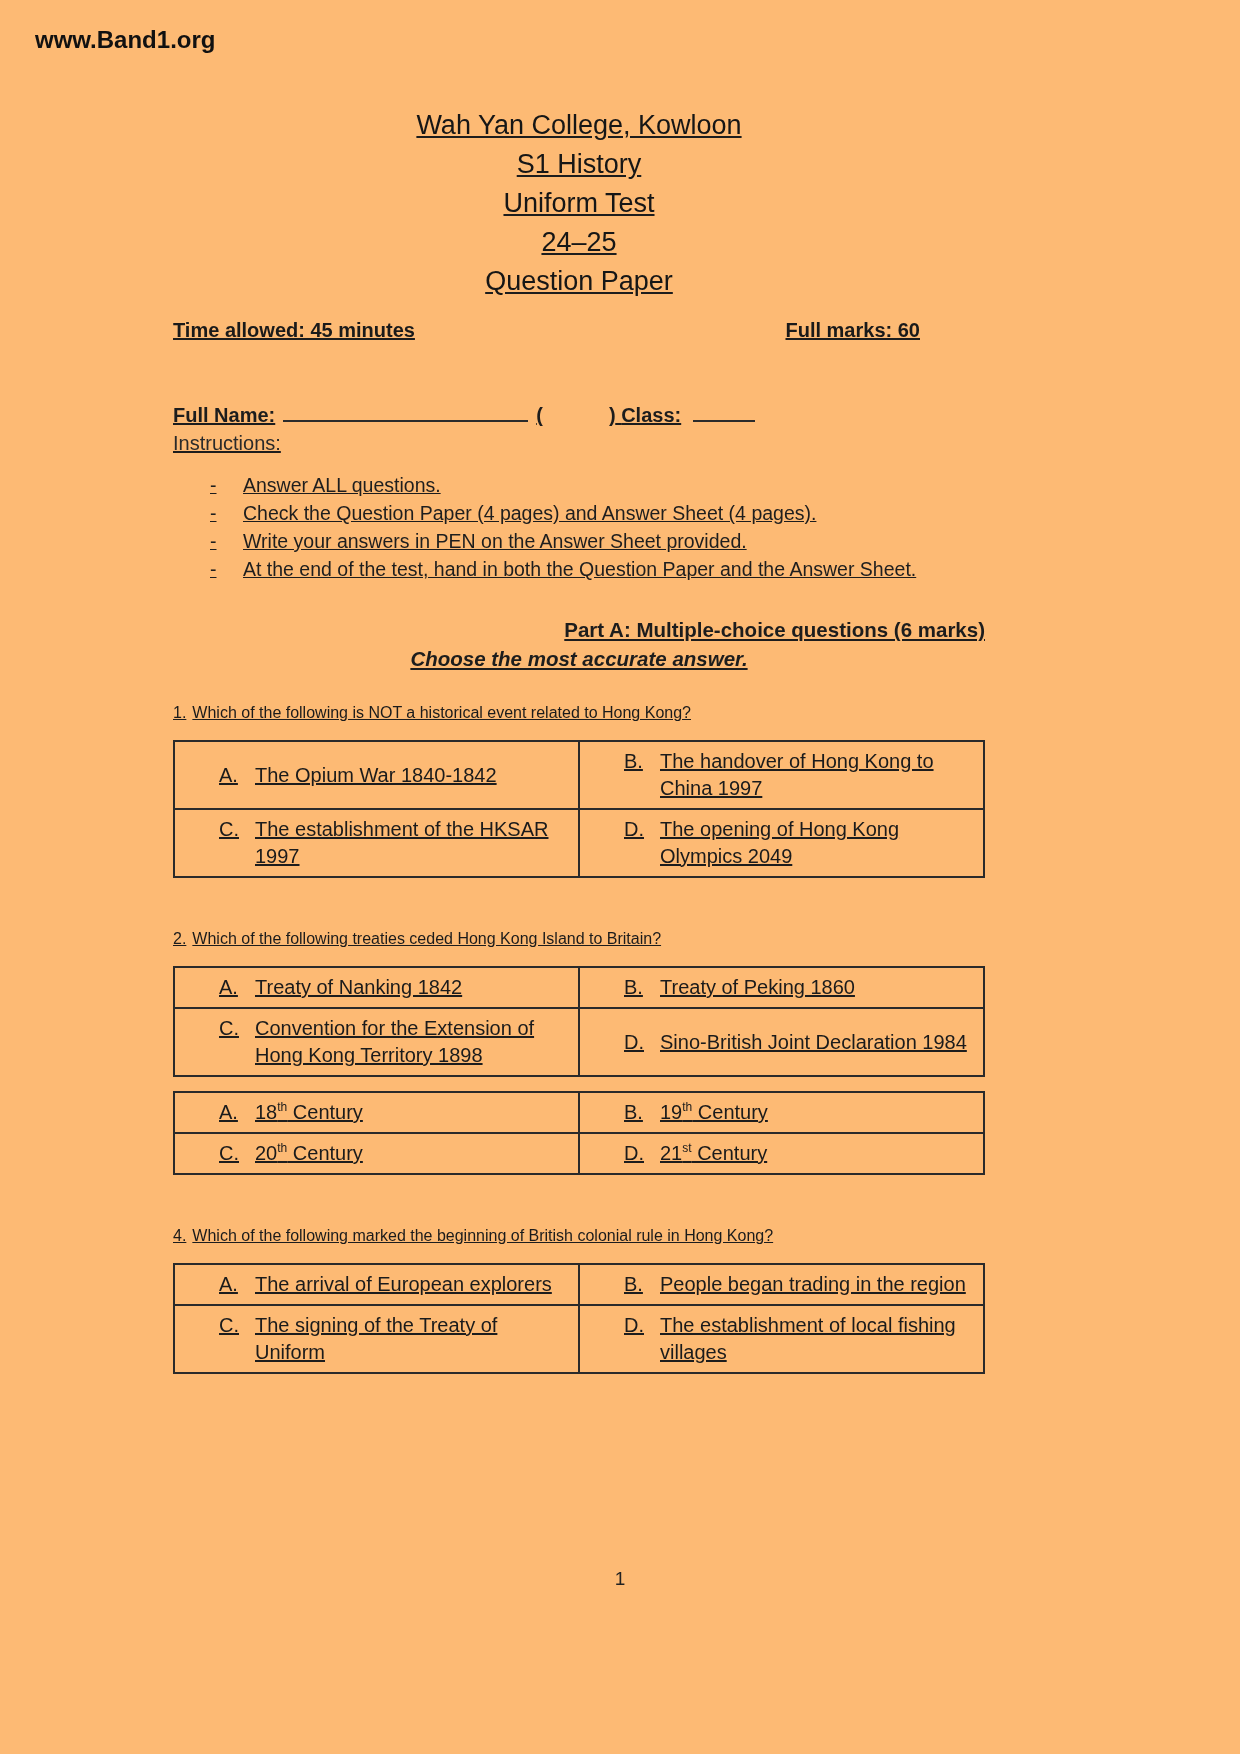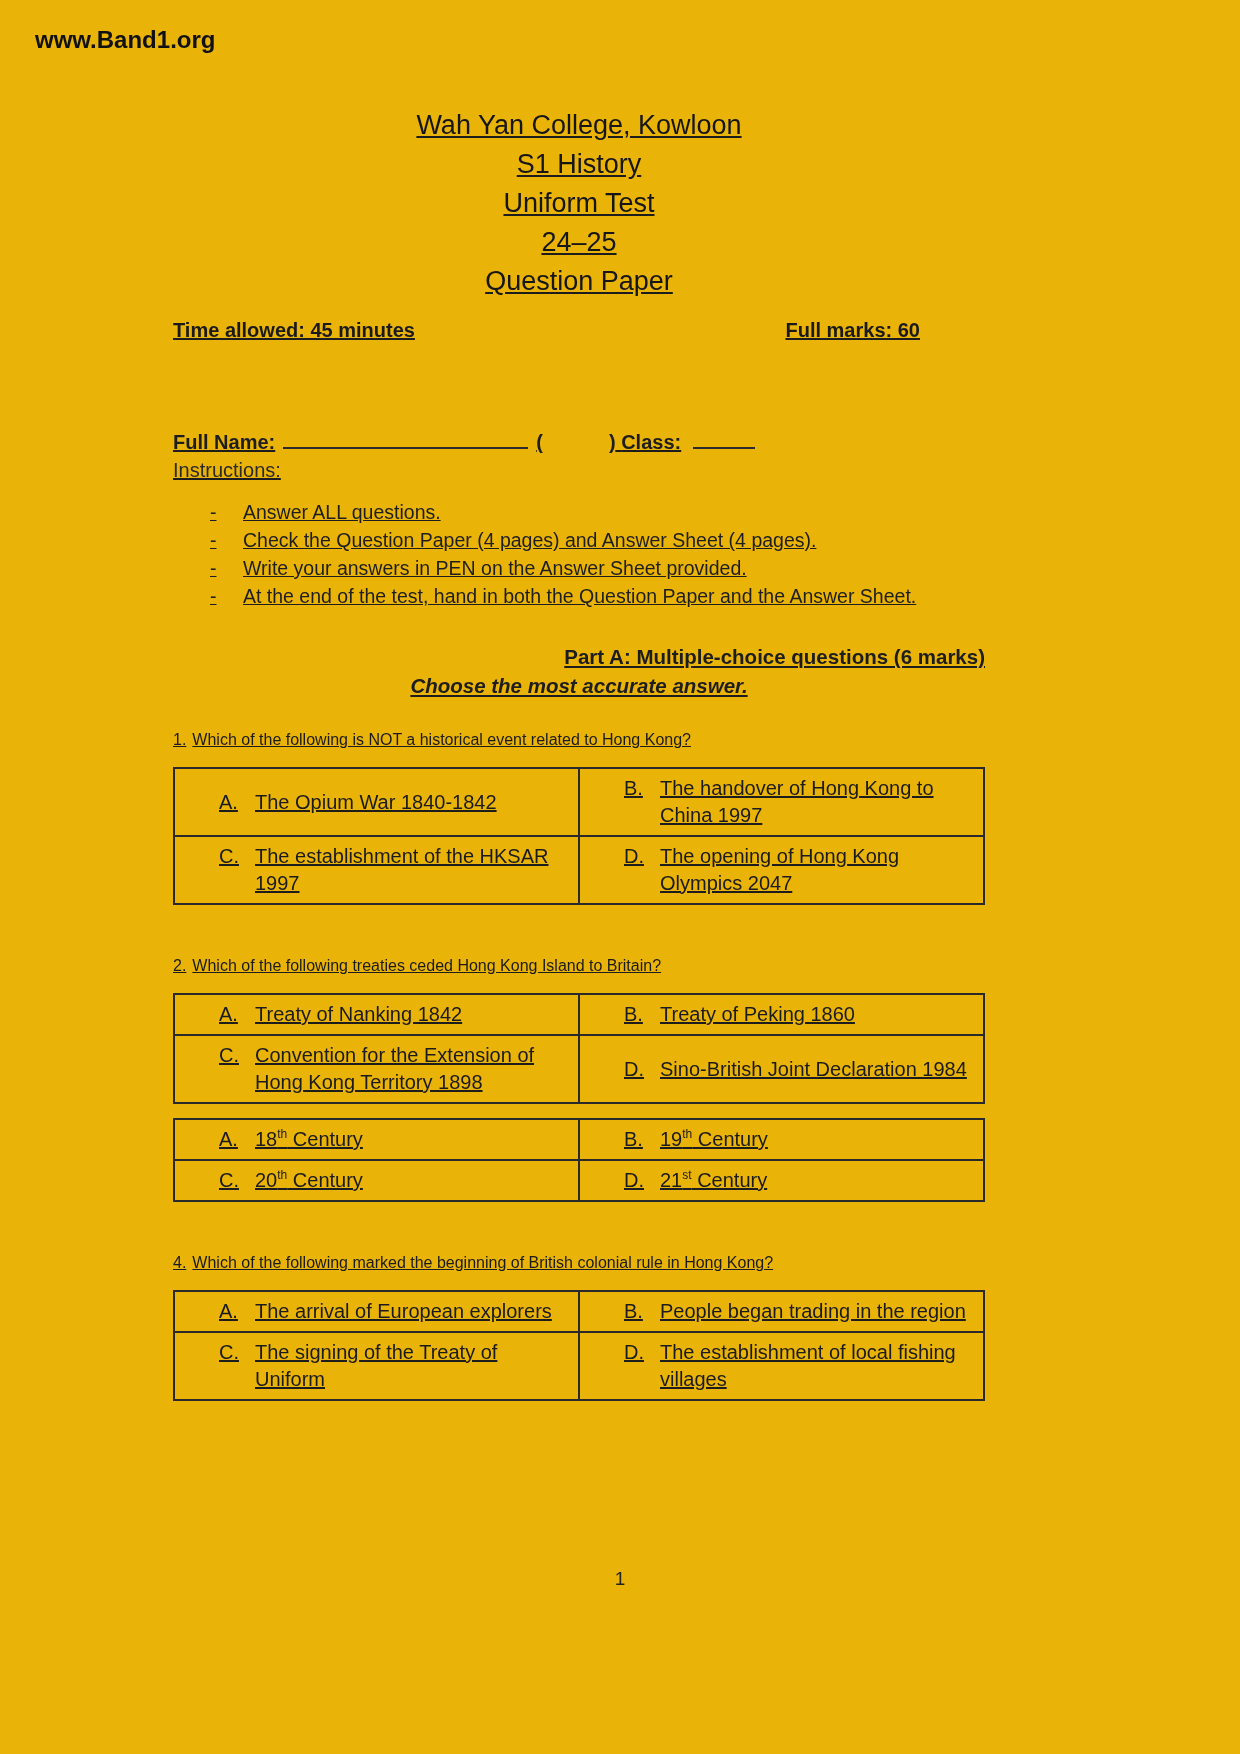--- a/index.html
+++ b/index.html
@@ -2,21 +2,21 @@
 <html><head>
 <meta charset="utf-8">
 <style>
   * { margin: 0; padding: 0; box-sizing: border-box; }
   html, body { background: #e8e8e8; }
   .page {
     position: relative;
     width: 1240px;
     height: 1754px;
     margin: 0 auto;
-    background: #eab308;
+    background: #fdba74;
     color: #1d1d1d;
     font-family: "Liberation Sans", sans-serif;
     overflow: hidden;
   }
   .watermark {
     position: absolute;
     top: 26px;
     left: 35px;
     font-size: 24px;
     font-weight: 600;
@@ -39,21 +39,21 @@
   .meta-row {
     margin-top: 18px;
     display: flex;
     justify-content: space-between;
     font-size: 20px;
     font-weight: 700;
     color: #1a1a1a;
   }
   .meta-row .full-marks { margin-right: 65px; }
   .name-row {
-    margin-top: 89px;
+    margin-top: 62px;
     font-size: 20px;
     font-weight: 700;
     white-space: nowrap;
   }
   .blank {
     display: inline-block;
     border-bottom: 2px solid #2b2b2b;
     vertical-align: baseline;
   }
   .blank-name { width: 245px; margin: 0 8px 0 8px; }
@@ -210,21 +210,21 @@
       <tr>
         <td>
           <div class="opt">
                 <span class="letter">C.</span>
                 <span class="text">The establishment of the HKSAR 1997</span>
               </div>
         </td>
         <td>
           <div class="opt">
                 <span class="letter">D.</span>
-                <span class="text">The opening of Hong Kong Olympics 2047</span>
+                <span class="text">The opening of Hong Kong Olympics 2049</span>
               </div>
         </td>
       </tr>
     </tbody>
       </table>
 
     <div class="question">
       <span class="q-num">2.</span><span>Which of the following treaties ceded Hong Kong Island to Britain?</span>
     </div>
     <table class="options">

